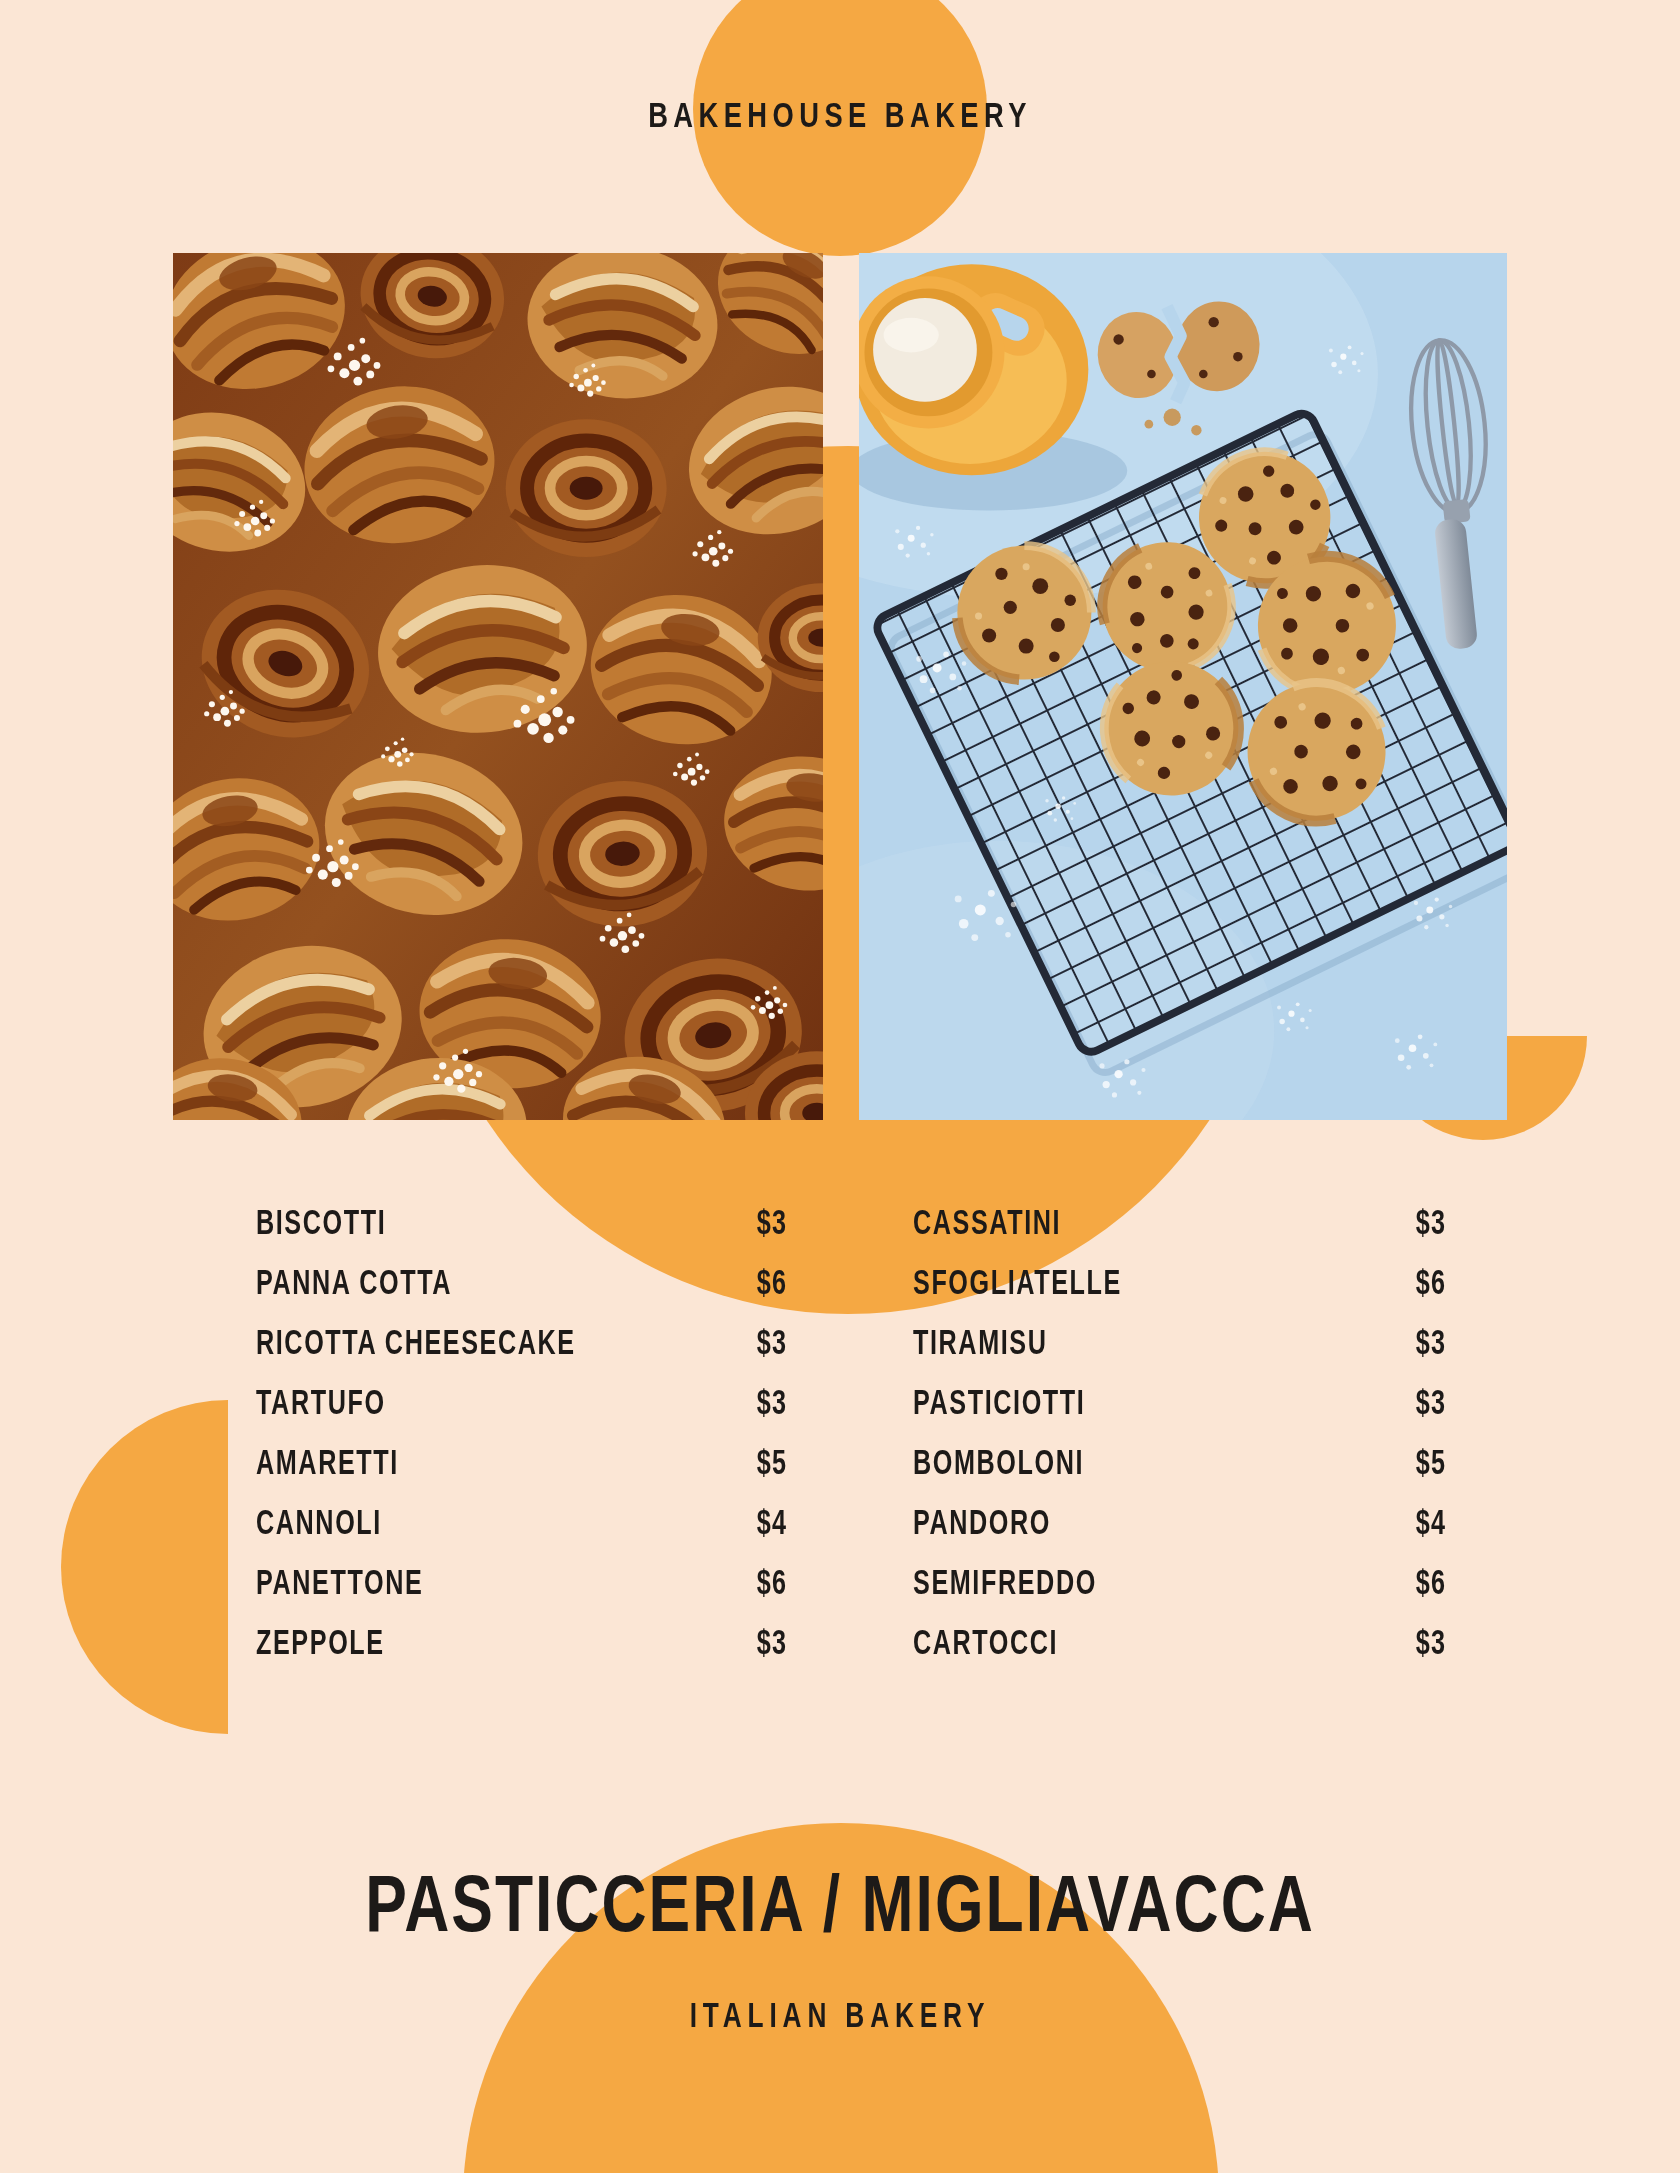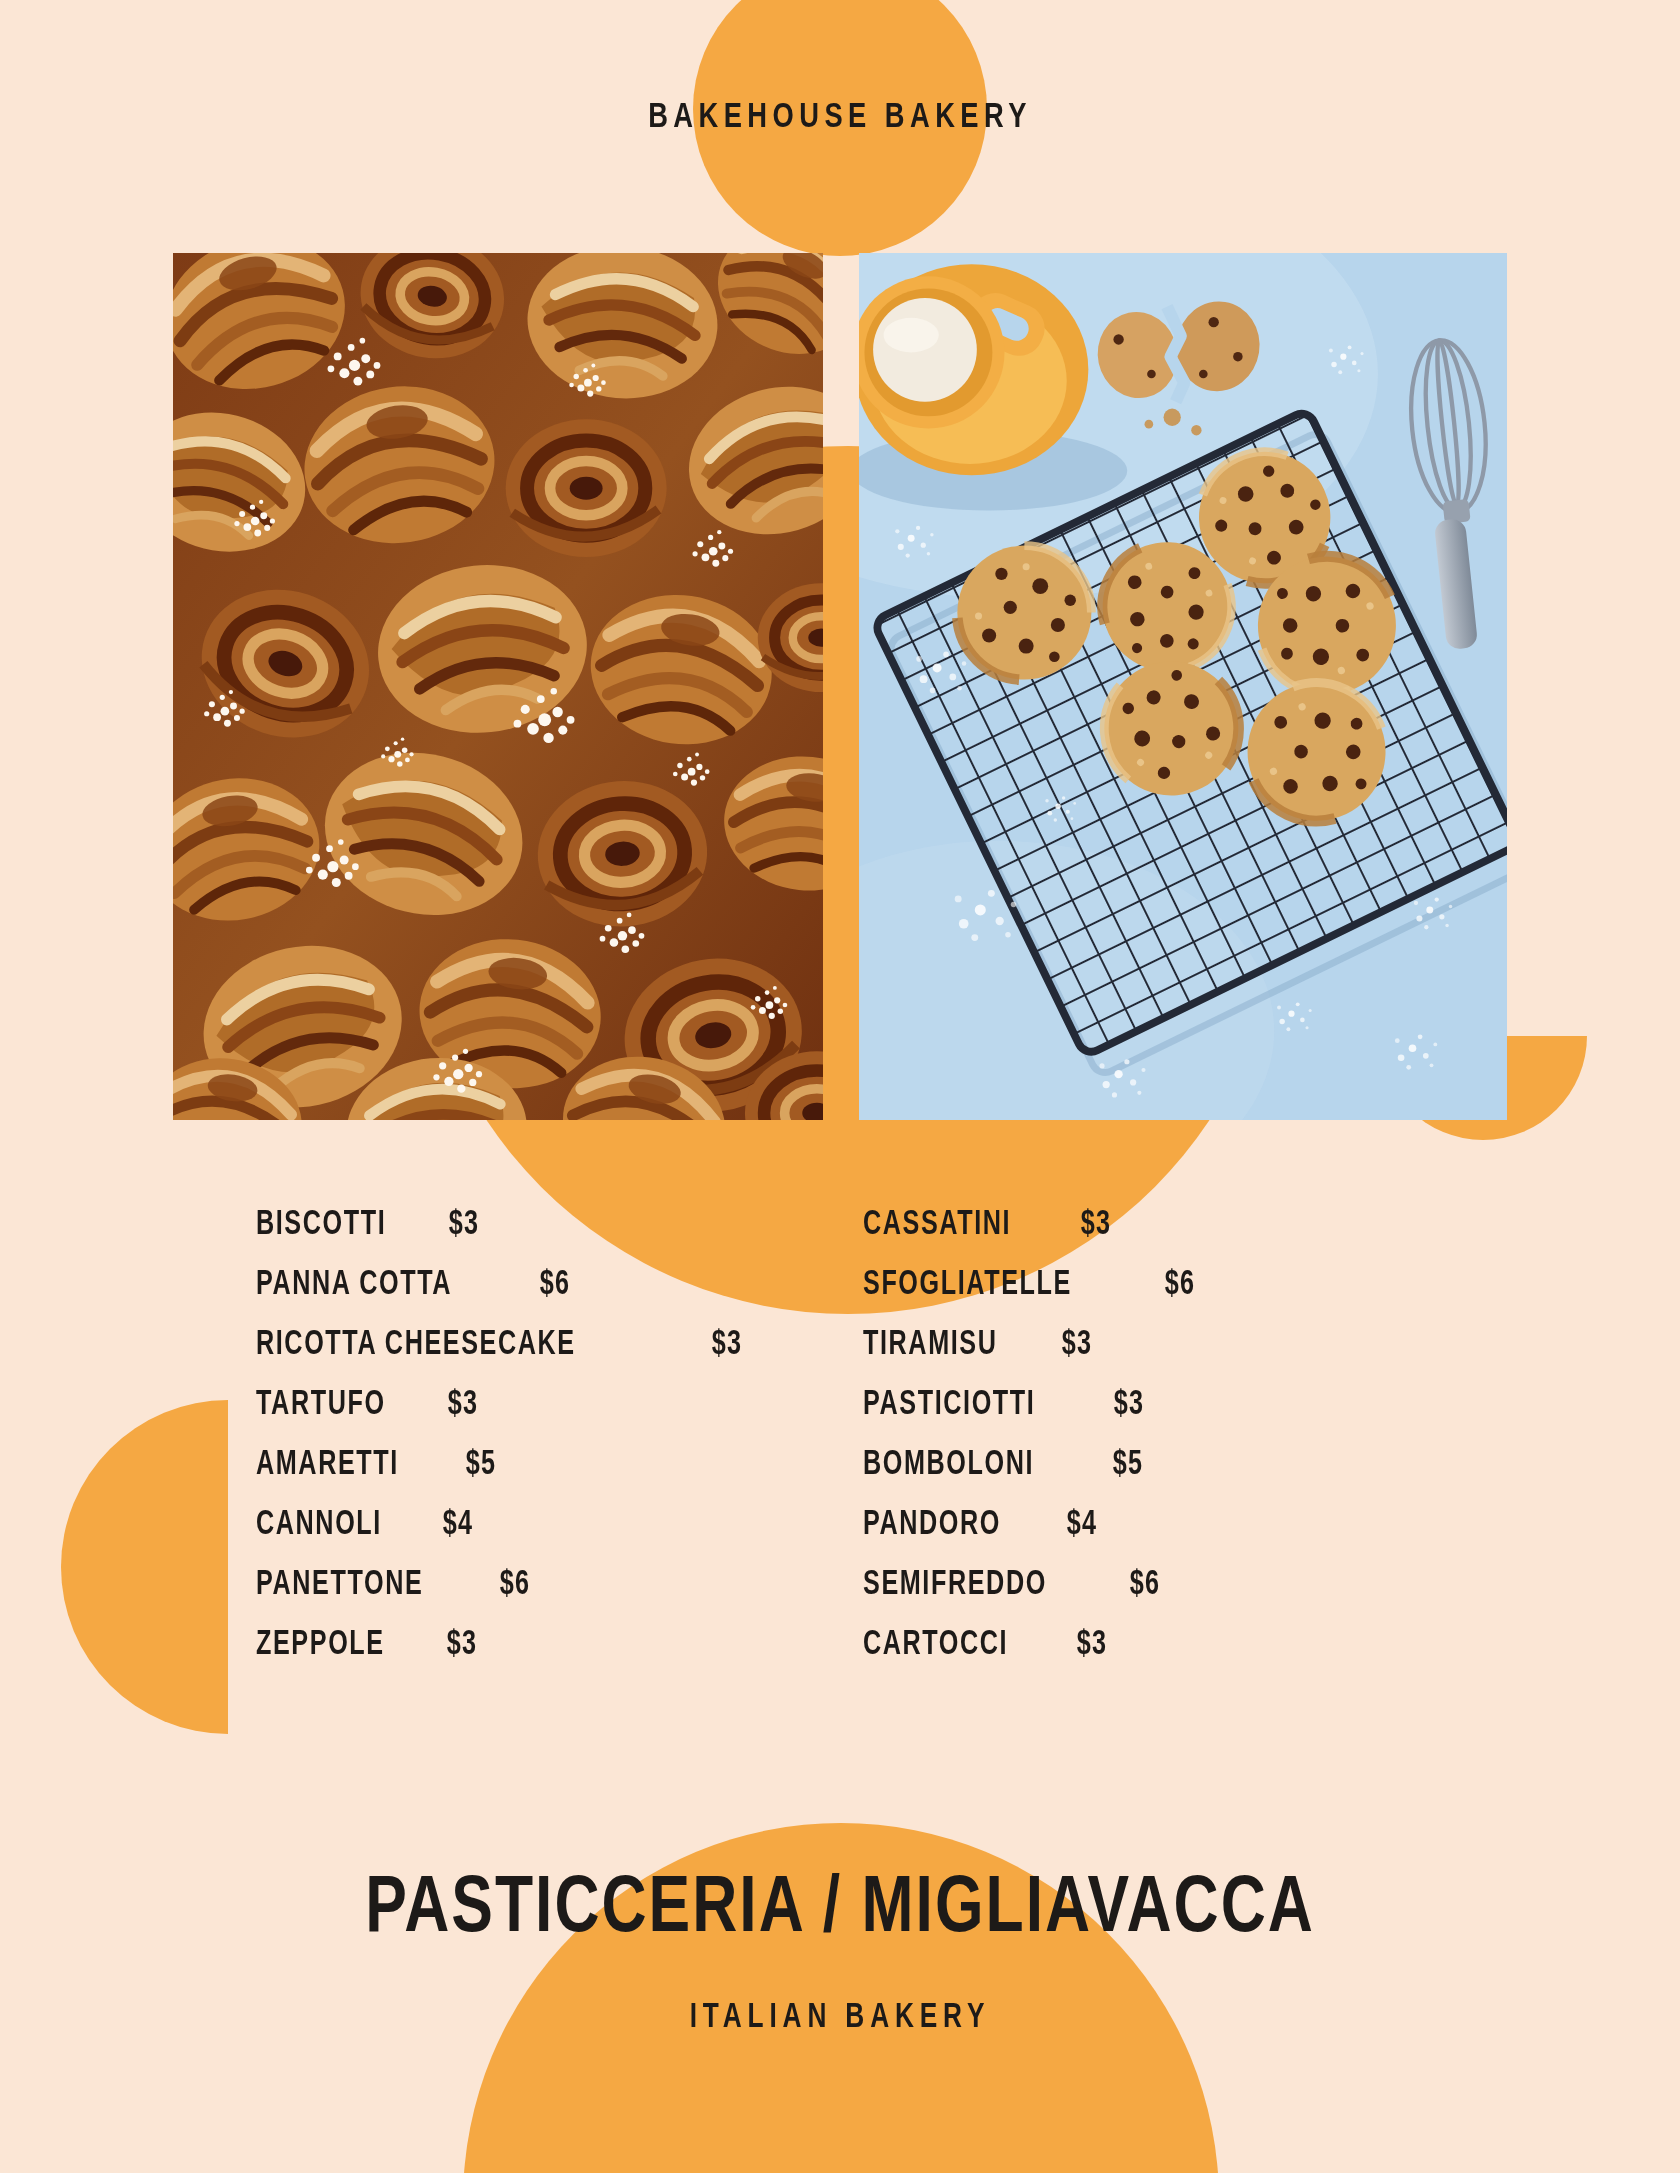--- a/index.html
+++ b/index.html
@@ -20,22 +20,22 @@
   .brand{position:absolute;top:97px;left:0;width:100%;text-align:center;
     font-size:35px;font-weight:bold;letter-spacing:7px;line-height:1;
     transform:scaleX(.78);}
   .photo{position:absolute;top:253px;overflow:hidden;background:#8a4a1e;}
   #photo-left{left:173px;width:650px;height:867px;}
   #photo-right{left:859px;width:648px;height:867px;background:#b7d5ec;}
   .photo svg{display:block;}
 
   .menu-col{position:absolute;top:1192px;}
   #menu-left{left:256px;width:531px;}
-  #menu-right{left:863px;width:533px;}
-  .menu-row{height:60px;display:flex;justify-content:flex-start;align-items:center;}
+  #menu-right{left:913px;width:533px;}
+  .menu-row{height:60px;display:flex;justify-content:space-between;align-items:center;}
   .item-name{font-size:35px;font-weight:bold;letter-spacing:2.2px;white-space:nowrap;
     transform:scaleX(.72);transform-origin:left center;}
   .item-price{font-size:35px;font-weight:bold;letter-spacing:1.7px;white-space:nowrap;
     transform:scaleX(.72);transform-origin:right center;}
 
   #main-title{position:absolute;top:1864px;left:0;width:100%;text-align:center;
     font-size:80px;font-weight:bold;letter-spacing:2.6px;line-height:1;
     transform:scaleX(.78);}
   #subtitle{position:absolute;top:1997px;left:0;width:100%;text-align:center;
     font-size:35px;font-weight:bold;letter-spacing:7.8px;line-height:1;

